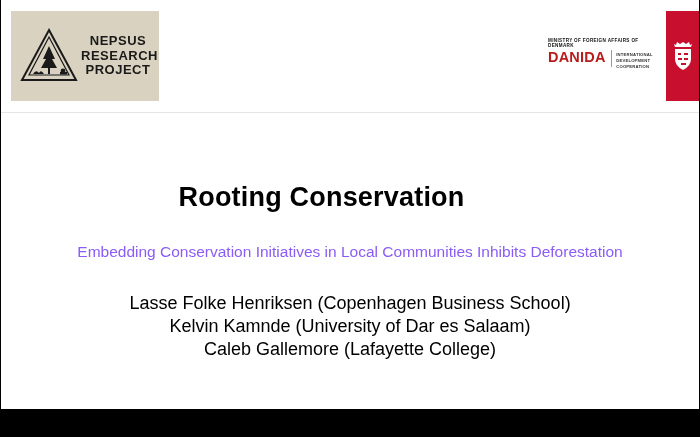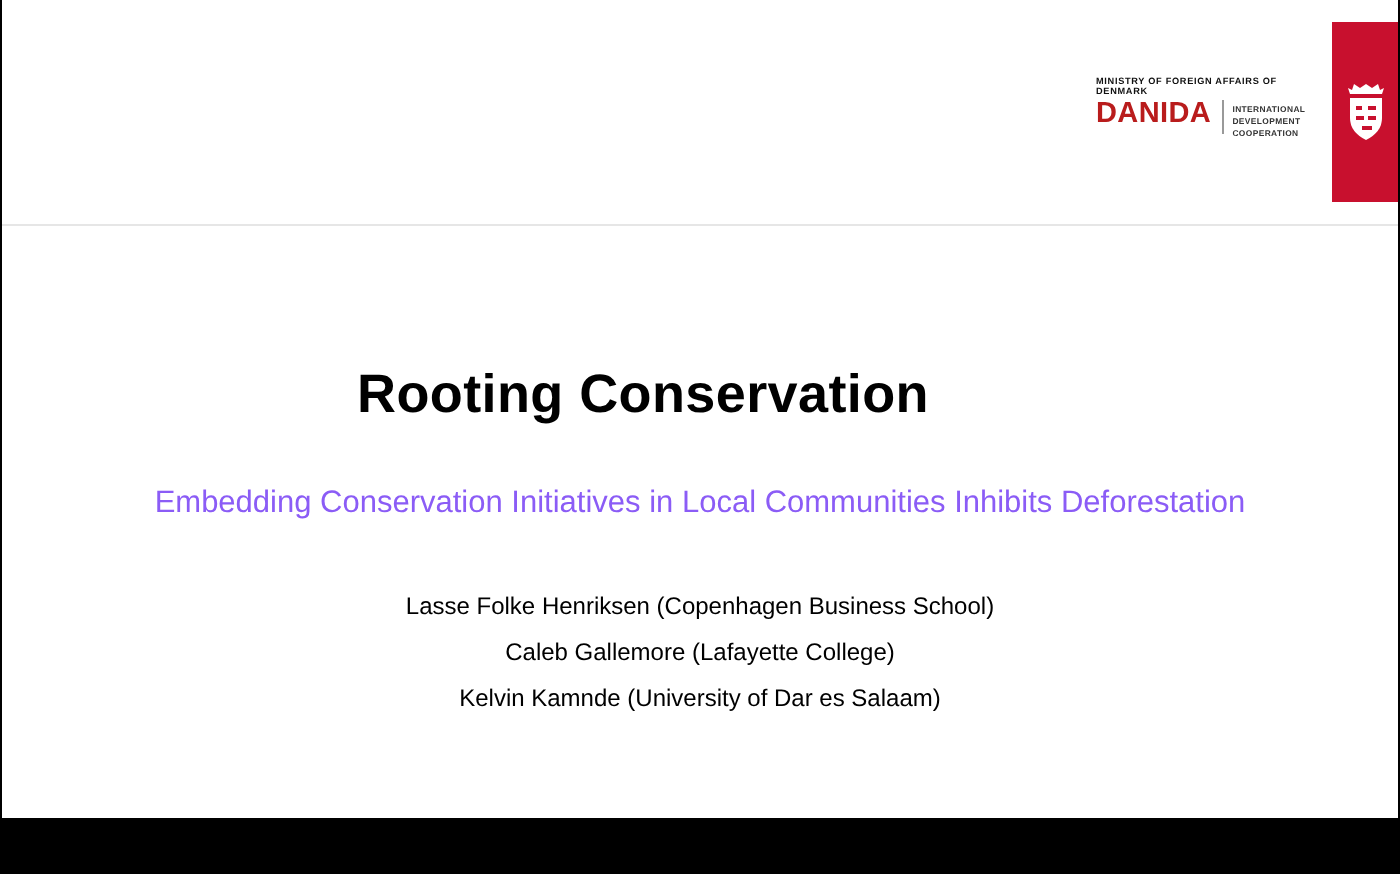--- a/index.html
+++ b/index.html
@@ -154,21 +154,21 @@
     color: #8b5cf6;
   }
   .authors {
     position: absolute;
     left: 0;
     top: 292px;
     width: 700px;
     text-align: center;
   }
   .authors .author {
-    font-size: 12px;
+    font-size: 18px;
     color: #000000;
     line-height: 23px;
   }
   
   .bottom-bar {
     position: absolute;
     left: 0;
     bottom: 0;
     width: 700px;
     height: 28px;
@@ -184,20 +184,38 @@
   .side-left { left: 0; }
   .side-right { right: 0; }
 </style>
 </head>
 <body>
 
 <div class="slide">
 
   <div class="top-band">
 
+    <div class="logo-block">
+      <span class="logo-mark">
+        <svg viewBox="0 0 60 60" width="60" height="60" aria-hidden="true">
+          <polygon points="30,4 57,54 3,54" fill="none" stroke="#1a1a1a" stroke-width="2"></polygon>
+          <polygon points="30,11 50,49 10,49" fill="none" stroke="#1a1a1a" stroke-width="1.2"></polygon>
+          <path d="M30 20 L36 33 L33 33 L38 42 L22 42 L27 33 L24 33 Z" fill="#1a1a1a"></path>
+          <rect x="29" y="42" width="2" height="6" fill="#1a1a1a"></rect>
+          <path d="M14 48 q3 -5 6 -1 q2 -4 5 1 z" fill="#1a1a1a"></path>
+          <circle cx="44" cy="45" r="2.4" fill="#1a1a1a"></circle>
+          <rect x="41" y="46" width="7" height="2.5" fill="#1a1a1a"></rect>
+        </svg>
+      </span>
+      <div class="logo-text">
+        <div>NEPSUS</div>
+        <div>RESEARCH</div>
+        <div>PROJECT</div>
+      </div>
+    </div>
 
     <div class="danida-block">
       <div class="danida-top">Ministry of Foreign Affairs of Denmark</div>
       <div class="danida-row">
         <span class="danida-word">DANIDA</span>
         <span class="danida-divider"></span>
         <span class="danida-sub">
           <span>INTERNATIONAL</span><br>
           <span>DEVELOPMENT COOPERATION</span>
         </span>
@@ -216,21 +234,21 @@
 
     <div class="band-rule"></div>
   </div>
 
   <div class="main-title">Rooting Conservation</div>
 
   <div class="subtitle">Embedding Conservation Initiatives in Local Communities Inhibits Deforestation</div>
 
   <div class="authors">
     <div class="author">Lasse Folke Henriksen (Copenhagen Business School)</div>
+    <div class="author">Kelvin Kamnde (University of Dar es Salaam)</div>
     <div class="author">Caleb Gallemore (Lafayette College)</div>
-    <div class="author">Kelvin Kamnde (University of Dar es Salaam)</div>
   </div>
 
   <div class="side-left"></div>
   <div class="side-right"></div>
   <div class="bottom-bar"></div>
 
 </div>
 
 </body></html>

